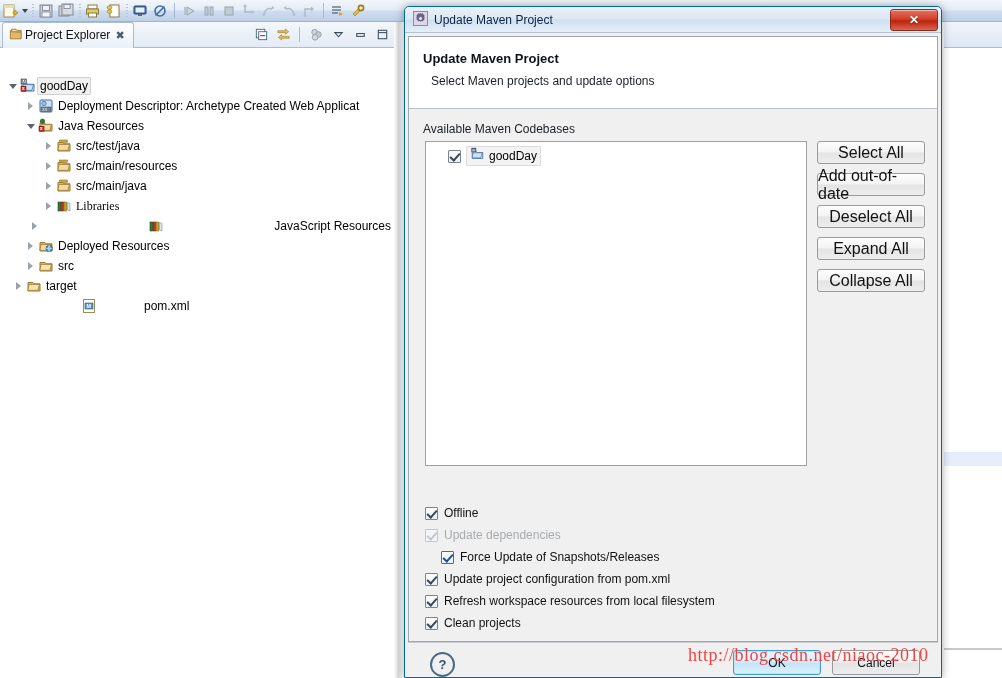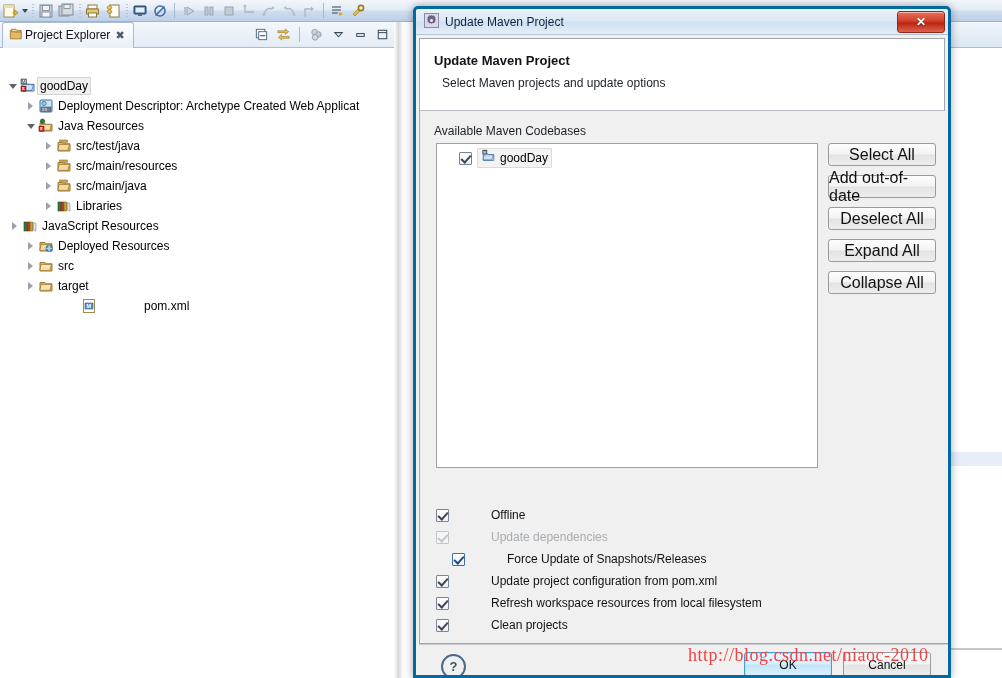--- a/index.html
+++ b/index.html
@@ -67,23 +67,23 @@
   #editor-tabstrip{position:absolute;left:944px;top:22px;width:58px;height:25px;
     background:linear-gradient(to bottom,#f0f5fb,#dce7f4);border-bottom:1px solid #a8bcd4;}
   #editor-hl{position:absolute;left:944px;top:452px;width:58px;height:14px;background:#e6eefb;}
   #editor-bottom{position:absolute;left:944px;top:648px;width:58px;height:2px;background:#c8c8c8;}
   #explorer-edge{position:absolute;left:394px;top:22px;width:8px;height:656px;
     background:linear-gradient(to right,#ffffff,#d8d8d8 55%,#f4f4f4);}
   #workbench-gap{position:absolute;left:402px;top:22px;width:542px;height:656px;background:#fdfdfd;}
 
   
   #dialog{
-    position:absolute;left:413px;top:6px;width:538px;height:672px;
+    position:absolute;left:404px;top:6px;width:538px;height:672px;
     box-sizing:border-box;
-    border:3px solid #0369a1;
+    border:1px solid #0369a1;
     border-radius:5px 5px 0 0;
     background:#f0f0f0;
     box-shadow:0 0 8px rgba(0,0,0,.35);
     overflow:hidden;
   }
   #dlg-titlebar{
     height:26px;width:100%;box-sizing:border-box;
     background:linear-gradient(to bottom,#eaf1f8 0%,#dce8f4 48%,#cfe0f1 52%,#e4eef8 100%);
     border-bottom:1px solid #b4c2d2;
     display:flex;align-items:center;padding-left:8px;position:relative;
@@ -142,21 +142,21 @@
   #side-buttons{position:absolute;left:408px;top:32px;width:108px;}
   .dbtn{
     width:108px;height:23px;margin-bottom:9px;box-sizing:border-box;
     background:linear-gradient(to bottom,#fdfdfd 0%,#f3f3f3 48%,#e4e4e4 52%,#ededed 100%);
     border:1px solid #9a9a9a;border-radius:3px;
     display:flex;align-items:center;justify-content:center;
     font-size:16px;color:#111;
   }
 
   #options{position:absolute;left:16px;top:393px;width:500px;}
-  .opt{display:flex;align-items:center;height:22px;gap:36px;}
+  .opt{display:flex;align-items:center;height:22px;}
   .opt .lbl{margin-left:6px;font-size:12px;color:#111;}
   .opt.dim .lbl{color:#a8acb0;}
   .opt.indent{margin-left:16px;}
 
   #dlg-footer{
     position:absolute;left:3px;top:635px;width:530px;height:40px;
     background:#f0f0f0;box-sizing:border-box;
   }
   #footer-rule{position:absolute;left:0;top:0;width:530px;height:1px;background:#c8ccd0;}
   #help-icon{
@@ -443,35 +443,35 @@
           </span>
           <span class="ticon">
             <svg width="16" height="16" viewBox="0 0 16 16" font-family="sans-serif">
               <path d="M2 4.5 h5 l1 1.3 h6 v7.2 h-12Z" fill="#e7b766" stroke="#9a7a2e"></path>
               <path d="M3 6.4 h10.5 l-1.6 6 h-10Z" fill="#f2d9a6" stroke="#9a7a2e" stroke-width=".8"></path>
               <rect x="3.5" y="2" width="8" height="2.4" fill="#caa24c" stroke="#9a7a2e" stroke-width=".6"></rect>
             </svg>
           </span>
           <span class="tlabel">src/main/java</span>
         </div>
-        <div class="row" style="padding-left: 42px;">
+        <div class="row" style="padding-left: 42px; font-family: Liberation Serif, serif;">
           <span class="twisty ">
             <i></i>
           </span>
           <span class="ticon">
             <svg width="16" height="16" viewBox="0 0 16 16" font-family="sans-serif">
               <rect x="2" y="4" width="2.6" height="9" fill="#2e7d32" stroke="#1b4a1e" stroke-width=".6"></rect>
               <rect x="5" y="4" width="2.6" height="9" fill="#b23a2e" stroke="#6f1f17" stroke-width=".6"></rect>
               <rect x="8" y="4" width="2.6" height="9" fill="#c9a227" stroke="#7c6312" stroke-width=".6"></rect>
               <path d="M11.5 4.5 l2.5 1 l0 7.5 l-2.5-1Z" fill="#dfe6ed" stroke="#7a8794" stroke-width=".6"></path>
             </svg>
           </span>
           <span class="tlabel">Libraries</span>
         </div>
-        <div class="row" style="padding-left: 8px;">
+        <div class="row" style="padding-left: 28px; justify-content: space-between;">
           <span class="twisty ">
             <i></i>
           </span>
           <span class="ticon">
             <svg width="16" height="16" viewBox="0 0 16 16" font-family="sans-serif">
               <rect x="2" y="4" width="2.6" height="9" fill="#2e7d32" stroke="#1b4a1e" stroke-width=".6"></rect>
               <rect x="5" y="4" width="2.6" height="9" fill="#b23a2e" stroke="#6f1f17" stroke-width=".6"></rect>
               <rect x="8" y="4" width="2.6" height="9" fill="#c9a227" stroke="#7c6312" stroke-width=".6"></rect>
               <path d="M11.5 4.5 l2.5 1 l0 7.5 l-2.5-1Z" fill="#dfe6ed" stroke="#7a8794" stroke-width=".6"></path>
             </svg>
@@ -497,21 +497,21 @@
             <i></i>
           </span>
           <span class="ticon">
             <svg width="16" height="16" viewBox="0 0 16 16" font-family="sans-serif">
               <path d="M2 4.5 h5 l1 1.3 h6 v7.2 h-12Z" fill="#e7b766" stroke="#9a7a2e"></path>
               <path d="M3 6.4 h10.5 l-1.6 6 h-10Z" fill="#f6e2b4" stroke="#9a7a2e" stroke-width=".8"></path>
             </svg>
           </span>
           <span class="tlabel">src</span>
         </div>
-        <div class="row" style="padding-left: 24px;">
+        <div class="row" style="padding-left: 12px;">
           <span class="twisty ">
             <i></i>
           </span>
           <span class="ticon">
             <svg width="16" height="16" viewBox="0 0 16 16" font-family="sans-serif">
               <path d="M2 4.5 h5 l1 1.3 h6 v7.2 h-12Z" fill="#e7b766" stroke="#9a7a2e"></path>
               <path d="M3 6.4 h10.5 l-1.6 6 h-10Z" fill="#f6e2b4" stroke="#9a7a2e" stroke-width=".8"></path>
             </svg>
           </span>
           <span class="tlabel">target</span>

